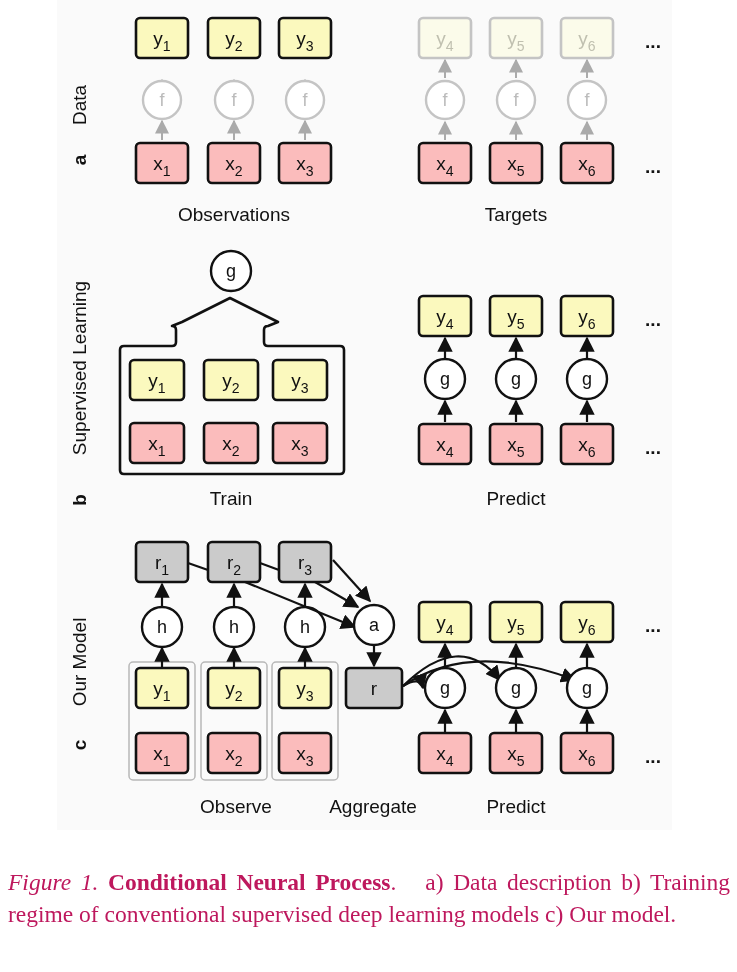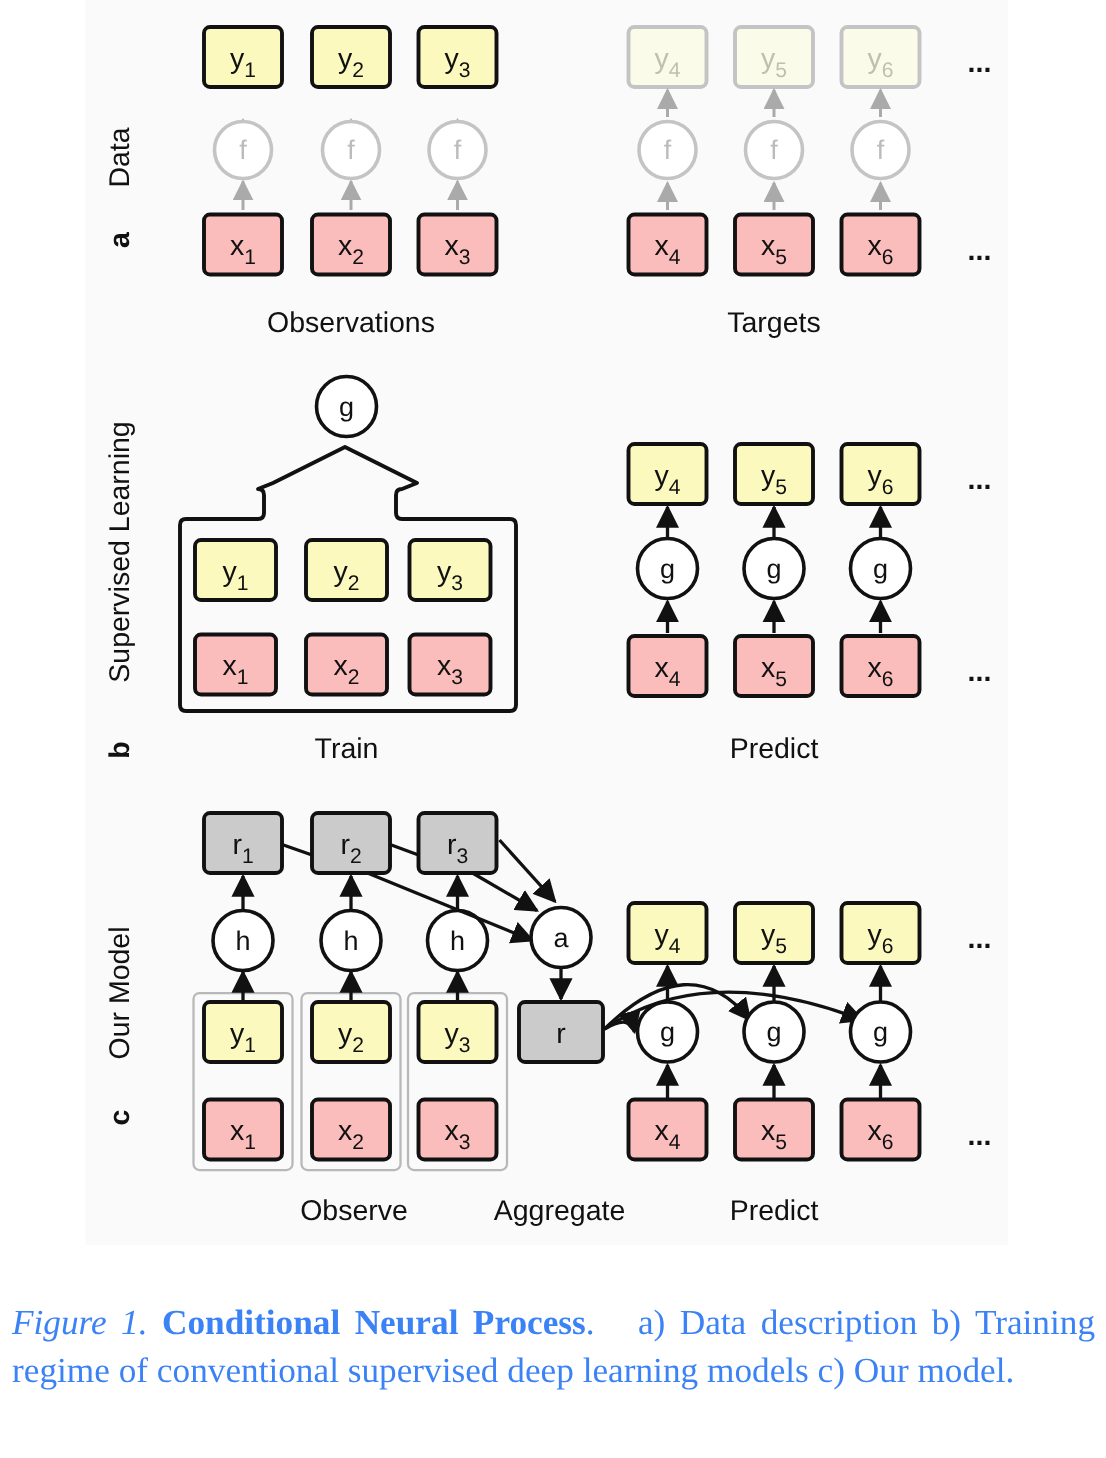--- a/index.html
+++ b/index.html
@@ -3,21 +3,21 @@
 <meta charset="utf-8">
 <style>
   html, body { margin: 0; padding: 0; background: #ffffff; }
   body { width: 737px; height: 972px; position: relative; overflow: hidden; }
   #figure-bg { position: absolute; left: 57px; top: 0; width: 615px; height: 830px; background: #fafafa; }
   svg#fig { position: absolute; left: 0; top: 0; }
   svg text { font-family: "Liberation Sans", "DejaVu Sans", sans-serif; }
   .caption {
     position: absolute; left: 8px; top: 866px; width: 722px;
     font-family: "Liberation Serif", "DejaVu Serif", serif;
-    font-size: 23.5px; line-height: 32px; color: #3b82f6; text-align: justify;
+    font-size: 23.5px; line-height: 32px; color: #be185d; text-align: justify;
   }
   .caption .it { font-style: italic; }
   .caption .bd { font-weight: bold; }
 </style>
 </head>
 <body>
 
 <div id="figure-bg"></div>
 
 <svg id="fig" width="737" height="860" viewBox="0 0 737 860">

